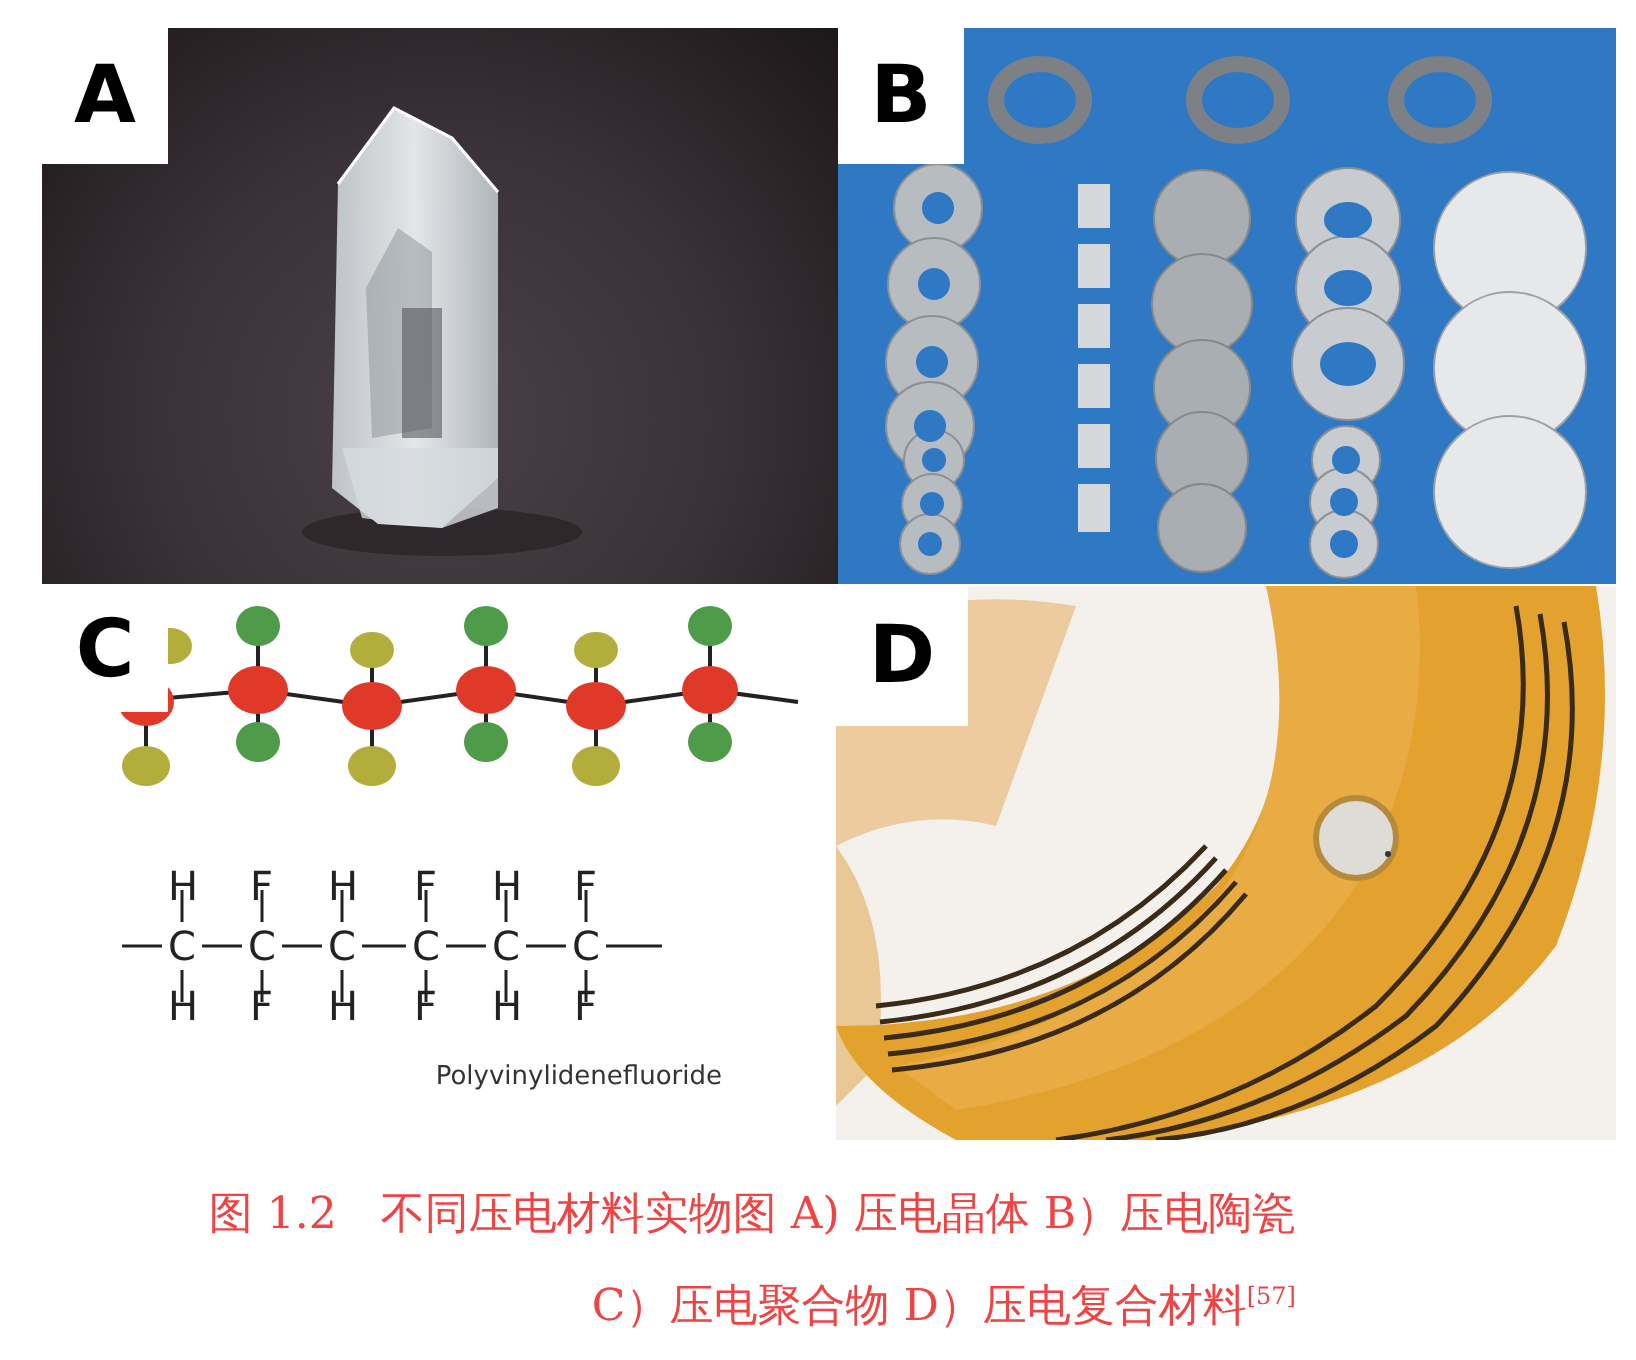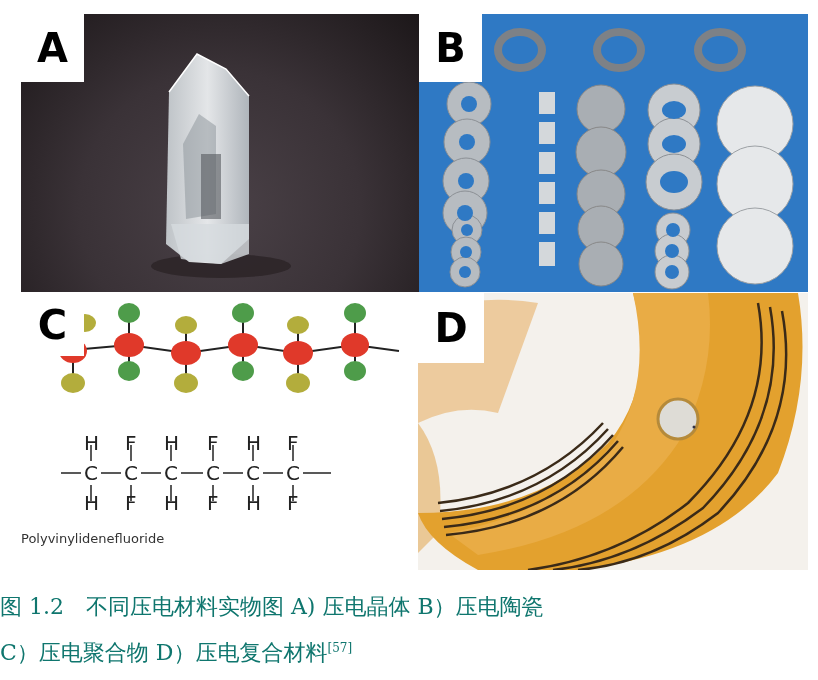--- a/index.html
+++ b/index.html
@@ -7,24 +7,24 @@
   .panel{position:absolute;overflow:hidden;}
   .label{position:absolute;left:0;top:0;background:#fff;color:#000;font-family:"DejaVu Sans",sans-serif;font-weight:bold;font-size:40px;line-height:1;display:flex;align-items:center;justify-content:center;}
   #pA{left:21px;top:14px;width:398px;height:278px;background:radial-gradient(ellipse at 50% 70%,#4a4147 0%,#3a3237 50%,#1c1719 100%);}
   #pA .label{width:63px;height:68px;}
   #pB{left:419px;top:14px;width:389px;height:278px;background:#2f79c4;}
   #pB .label{width:63px;height:68px;}
   #pC{left:21px;top:293px;width:397px;height:277px;background:#fff;}
   #pC .label{width:63px;height:63px;}
   #pD{left:418px;top:293px;width:390px;height:277px;background:#f5f1ea;}
   #pD .label{width:66px;height:70px;}
-  .caption{position:absolute;left:0;width:648px;text-align:left;font-family:"DejaVu Serif","Liberation Serif",serif;font-size:22px;color:#0f766e;}
+  .caption{position:absolute;left:0;width:648px;text-align:right;font-family:"DejaVu Serif","Liberation Serif",serif;font-size:22px;color:#ef4444;}
   .caption sup{font-size:12px;margin-top:11px;}
   .chem{position:absolute;font-family:"DejaVu Sans",sans-serif;font-size:20px;color:#222;}
-  .pvdf{position:absolute;left:0;width:397px;text-align:left;font-family:"DejaVu Sans",sans-serif;font-size:13px;color:#333;}
+  .pvdf{position:absolute;left:0;width:397px;text-align:right;font-family:"DejaVu Sans",sans-serif;font-size:13px;color:#333;}
 </style>
 </head>
 <body>
 
 <div class="panel" id="pA">
   <svg width="398" height="278" style="position:absolute;left:0;top:0">
     <defs>
       <linearGradient id="cg" x1="0" y1="0" x2="1" y2="0">
         <stop offset="0" stop-color="#c9cfd3"></stop>
           <stop offset="0.5" stop-color="#f2f5f7"></stop>

